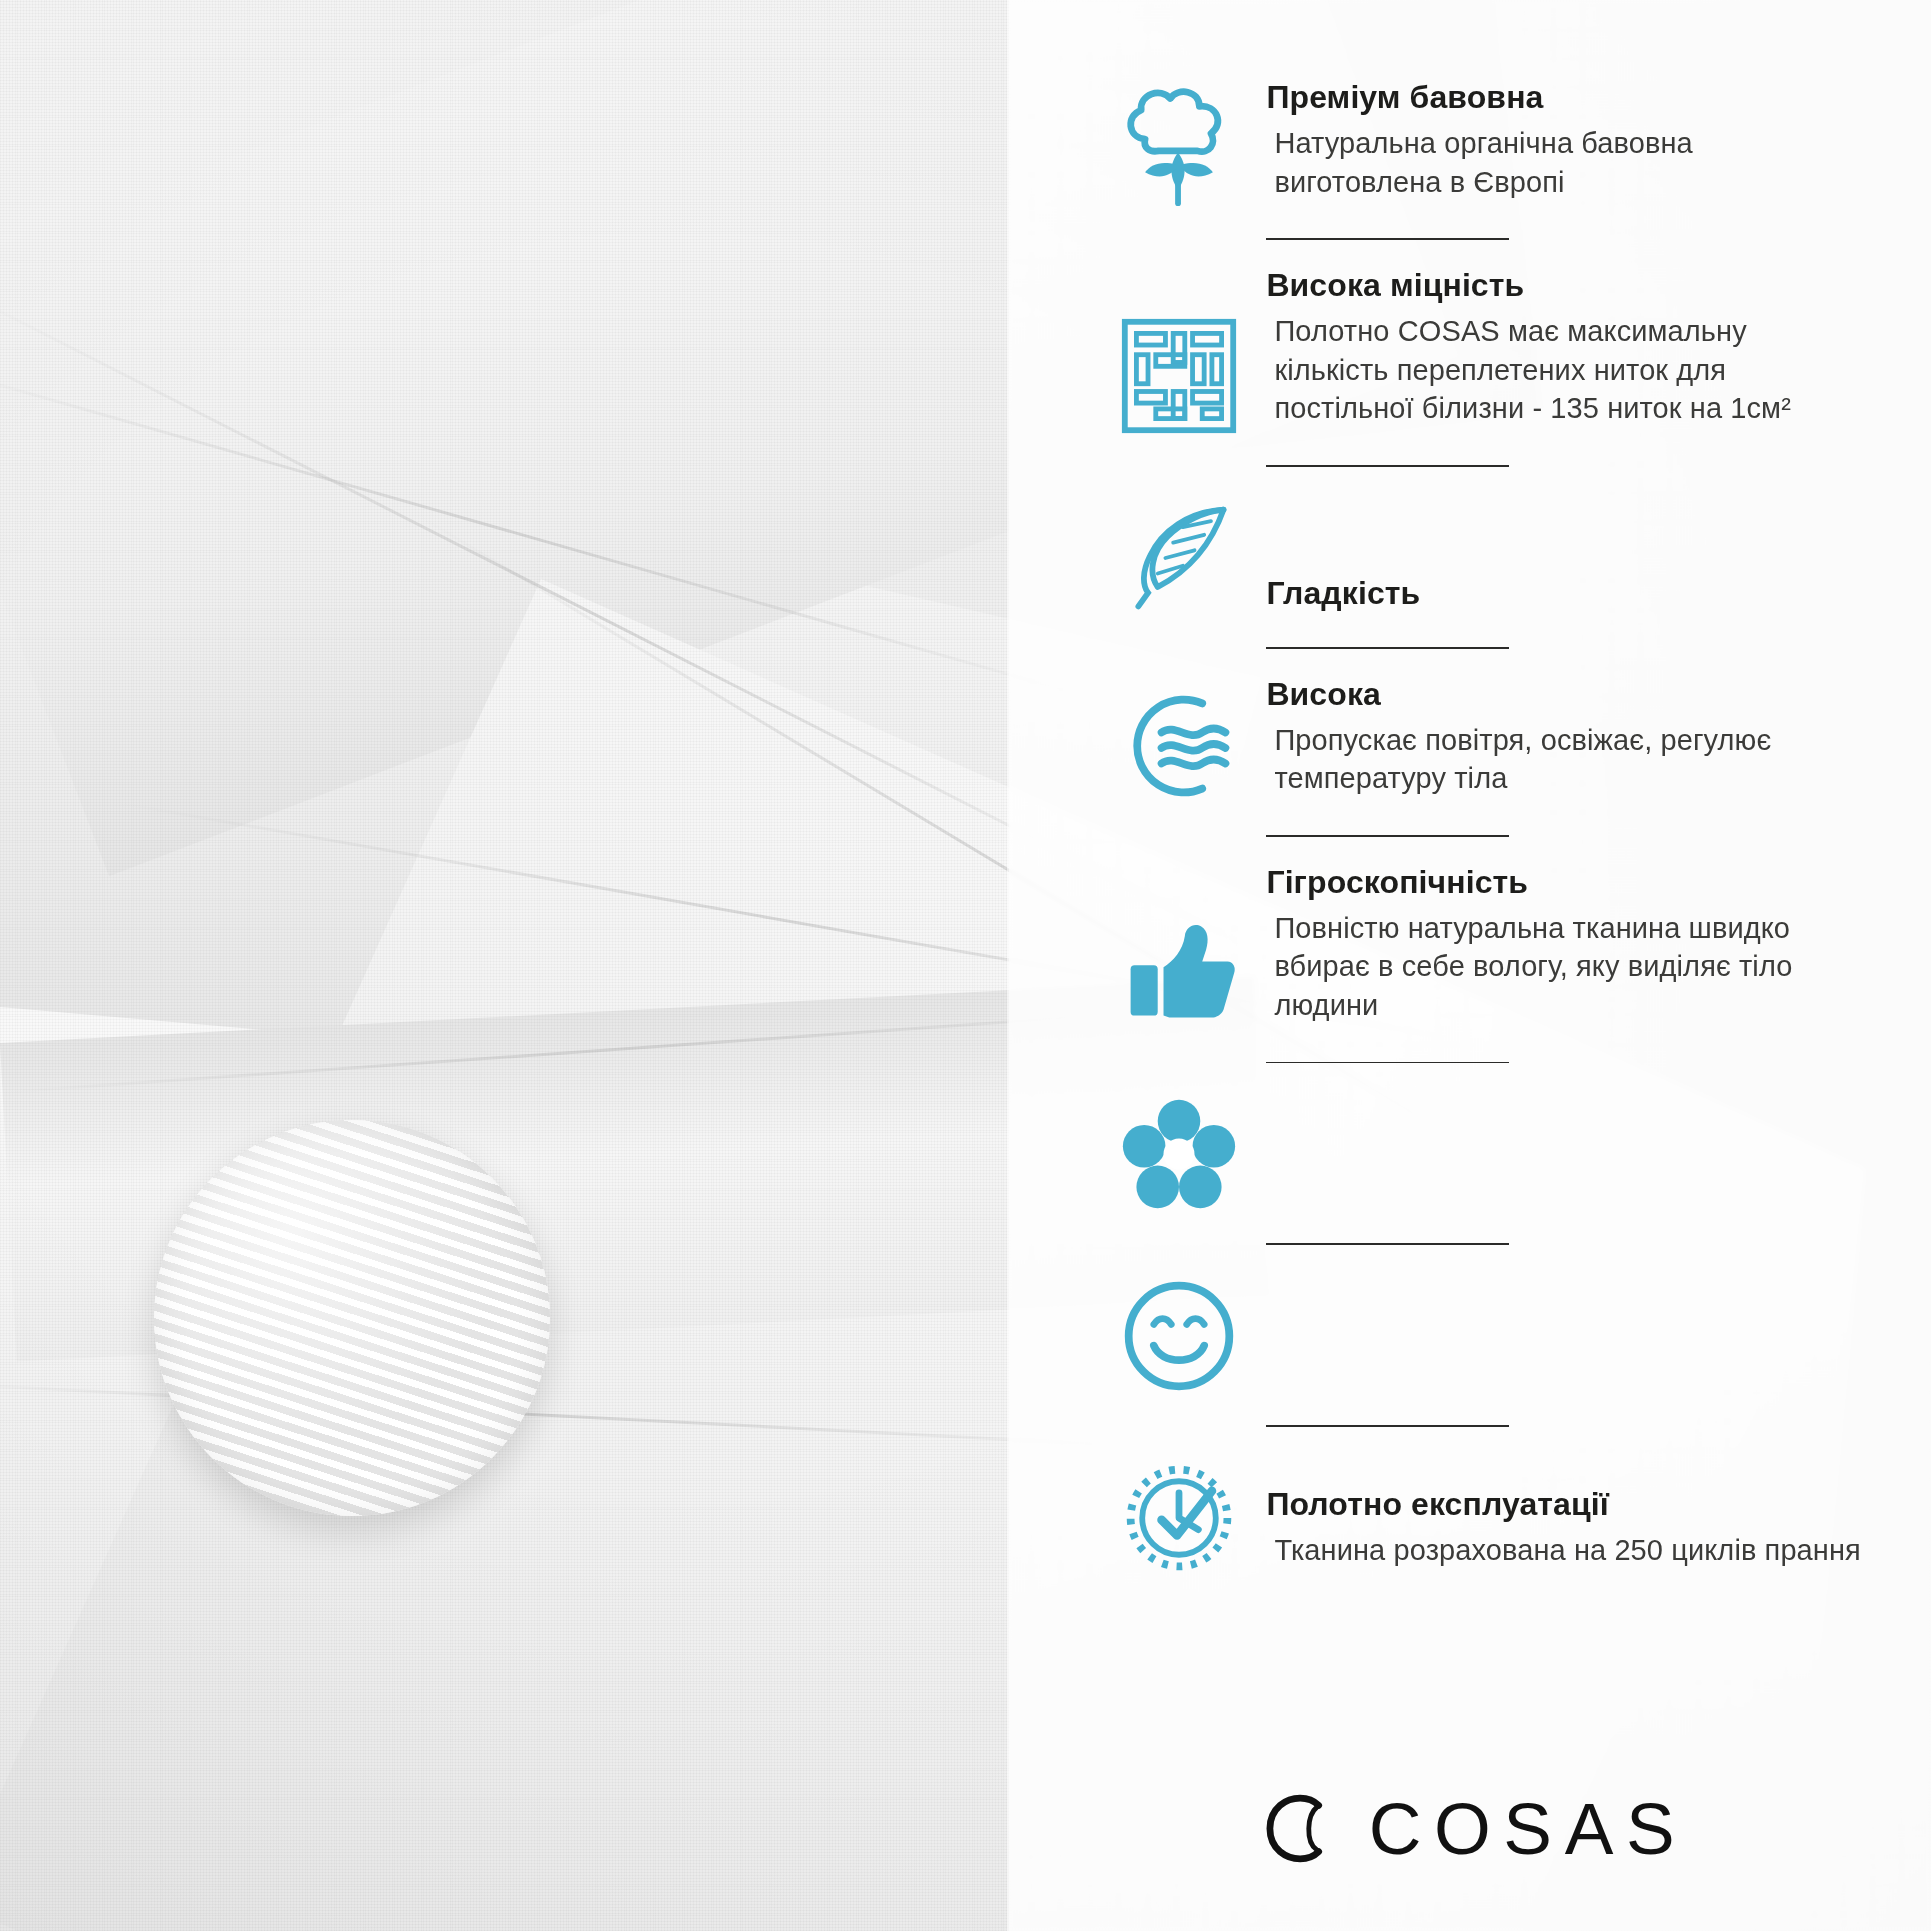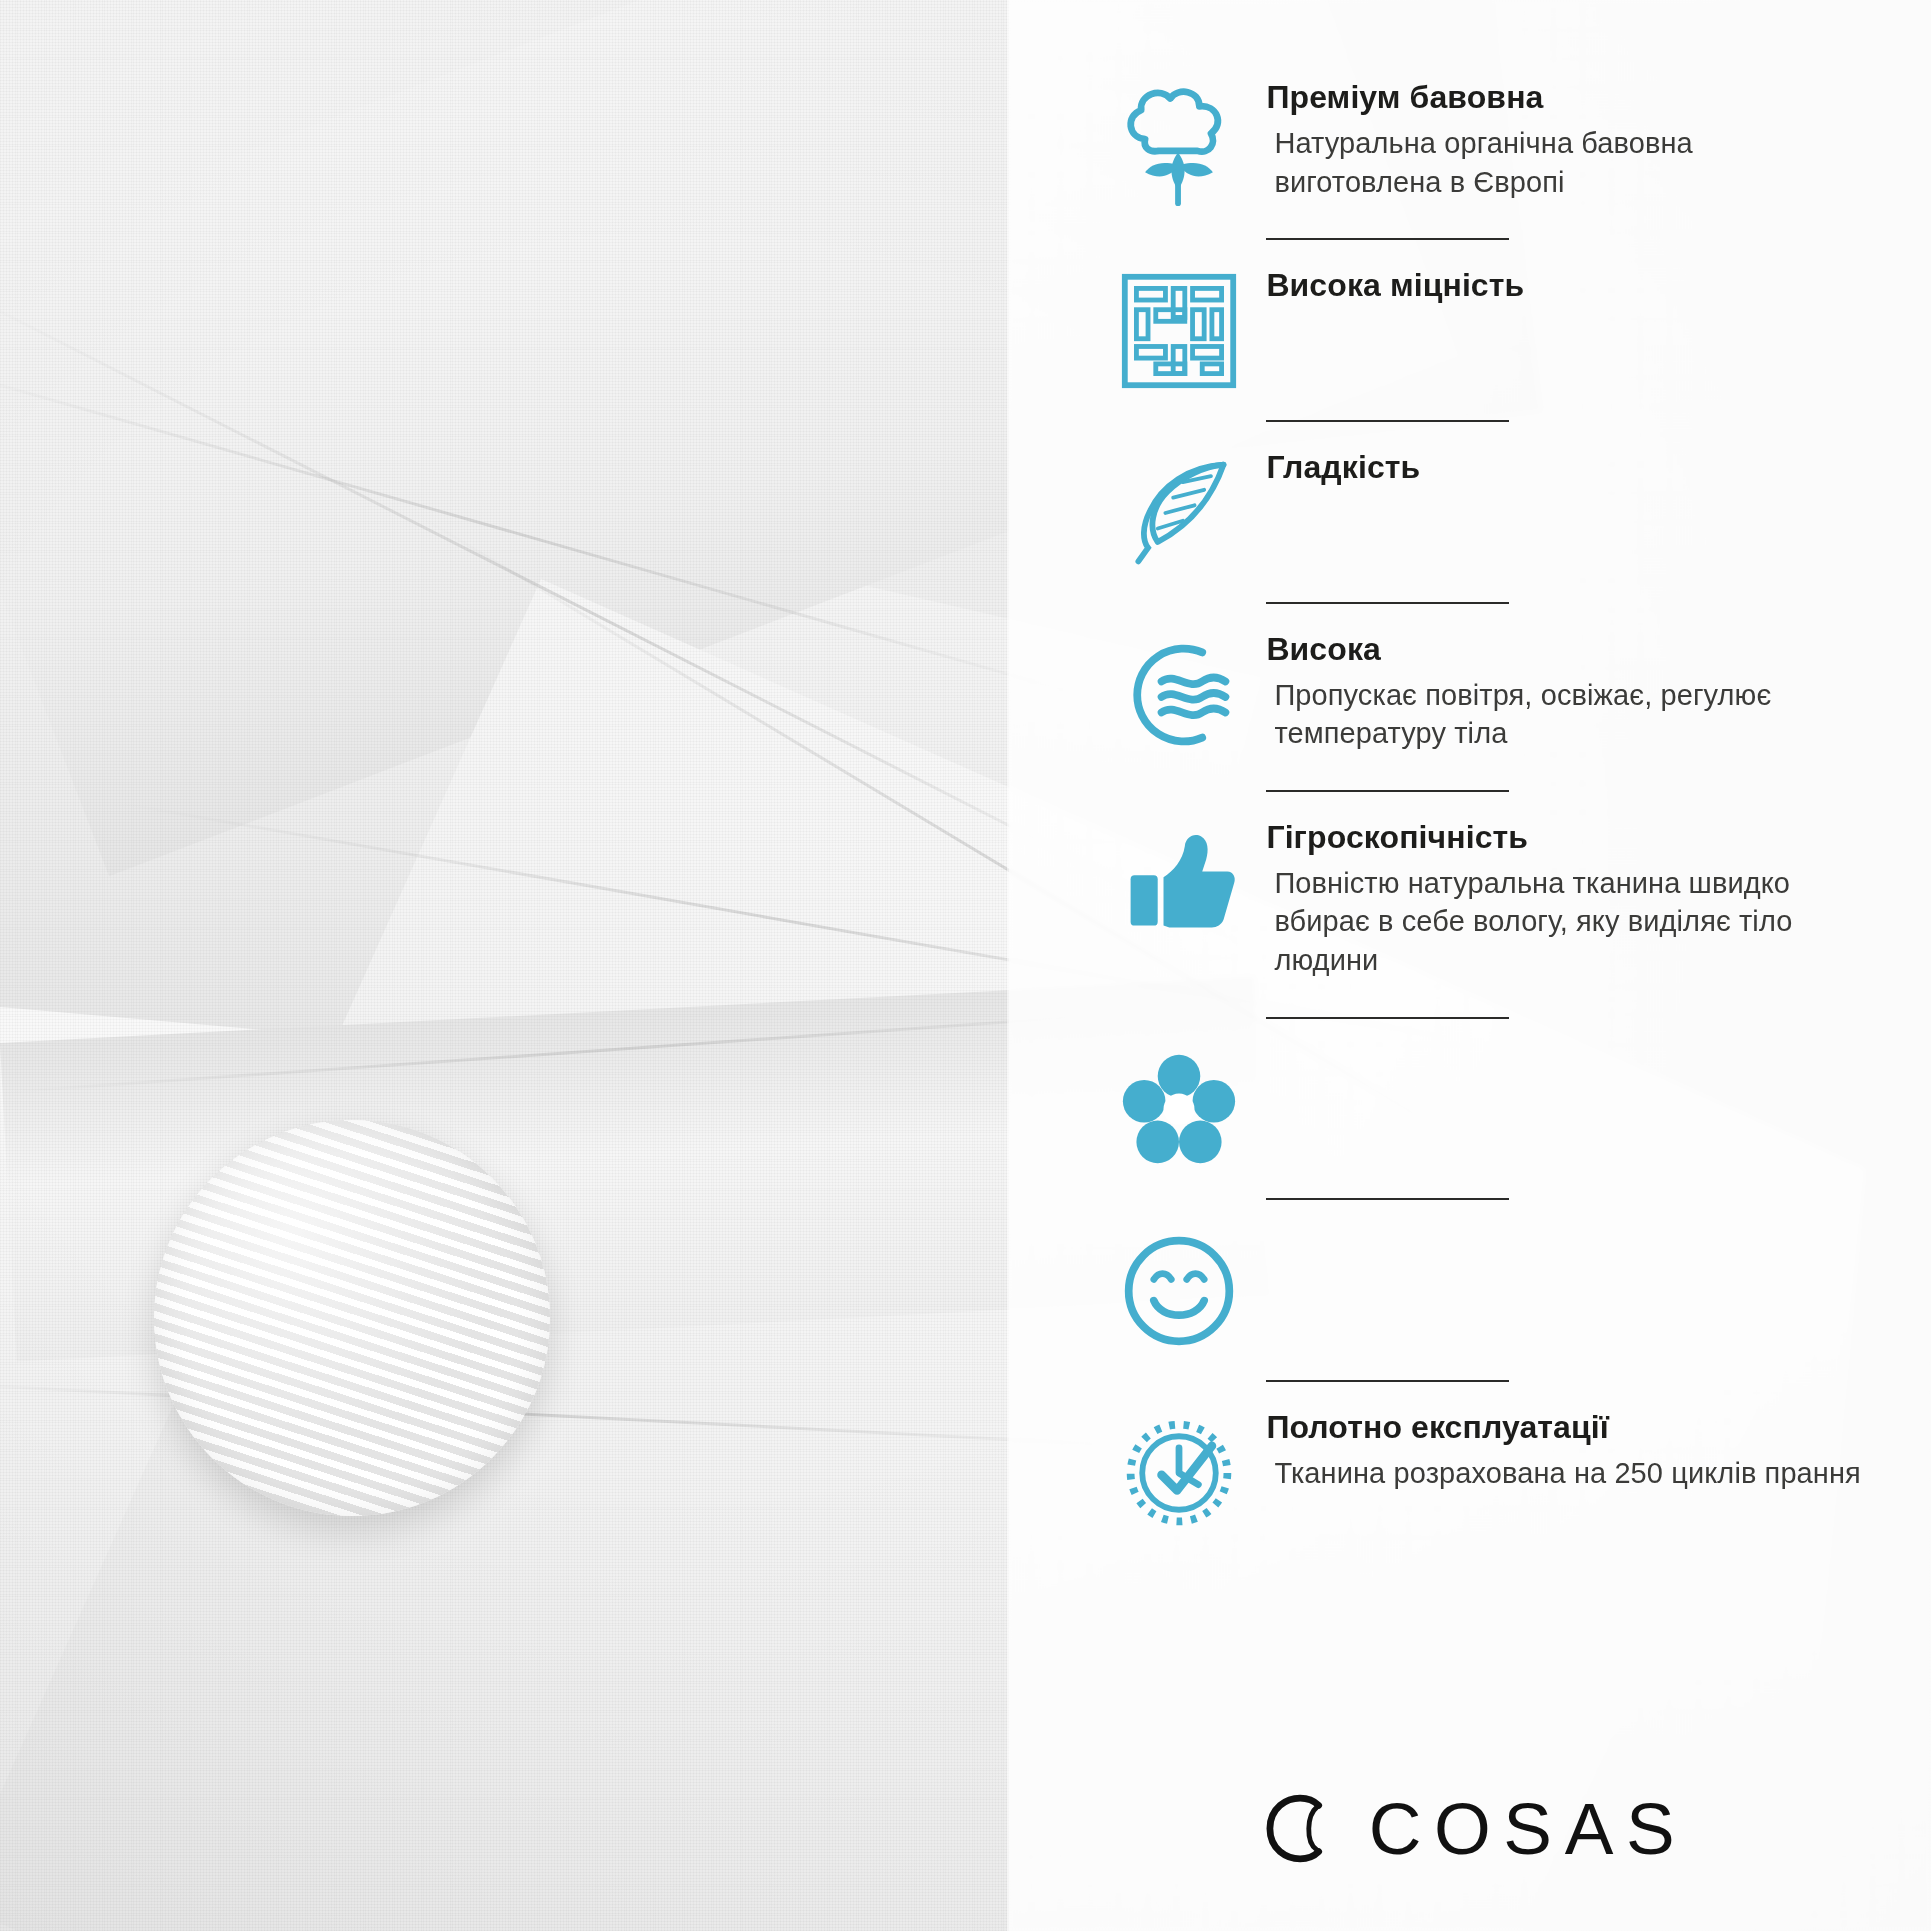--- a/index.html
+++ b/index.html
@@ -147,21 +147,21 @@
     position: absolute;
     left: 0;
     top: 0;
     width: 922px;
     padding: 0;
   }
 
   .feature {
     position: relative;
     display: flex;
-    align-items: flex-start;
+    align-items: flex-end;
     padding: 0 58px 0 97px;
     min-height: 97px;
   }
   .icon-wrap {
     flex: 0 0 145px;
     display: flex;
     align-items: center;
     justify-content: center;
     padding-top: 3.9px;
   }
@@ -279,20 +279,21 @@
               <rect x="18" y="78" width="30" height="12"></rect>
               <rect x="56" y="78" width="12" height="28"></rect>
               <rect x="76" y="78" width="30" height="12"></rect>
               <rect x="38" y="96" width="30" height="10"></rect>
               <rect x="86" y="96" width="20" height="10"></rect>
             </g>
           </svg>
         </div>
         <div class="f-text">
           <p class="f-title">Висока міцність</p>
+          <p class="f-desc">Полотно COSAS має максимальну кількість переплетених ниток для постільної білизни - 135 ниток на 1см²</p>
         </div>
       </div>
 
       <div class="divider"></div>
 
       <div class="feature">
         <div class="icon-wrap">
           <svg width="120" height="120" viewBox="0 0 124 124" aria-hidden="true">
             <path d="M108 12 C72 14 44 34 32 60 C24 76 24 90 30 98 L20 112" fill="none" stroke="#45AECE" stroke-width="6" stroke-linecap="round"></path>
             <path d="M108 12 C96 46 74 74 40 92 C30 78 34 56 50 40 C66 24 88 14 108 12 Z" fill="none" stroke="#45AECE" stroke-width="6" stroke-linejoin="round"></path>

